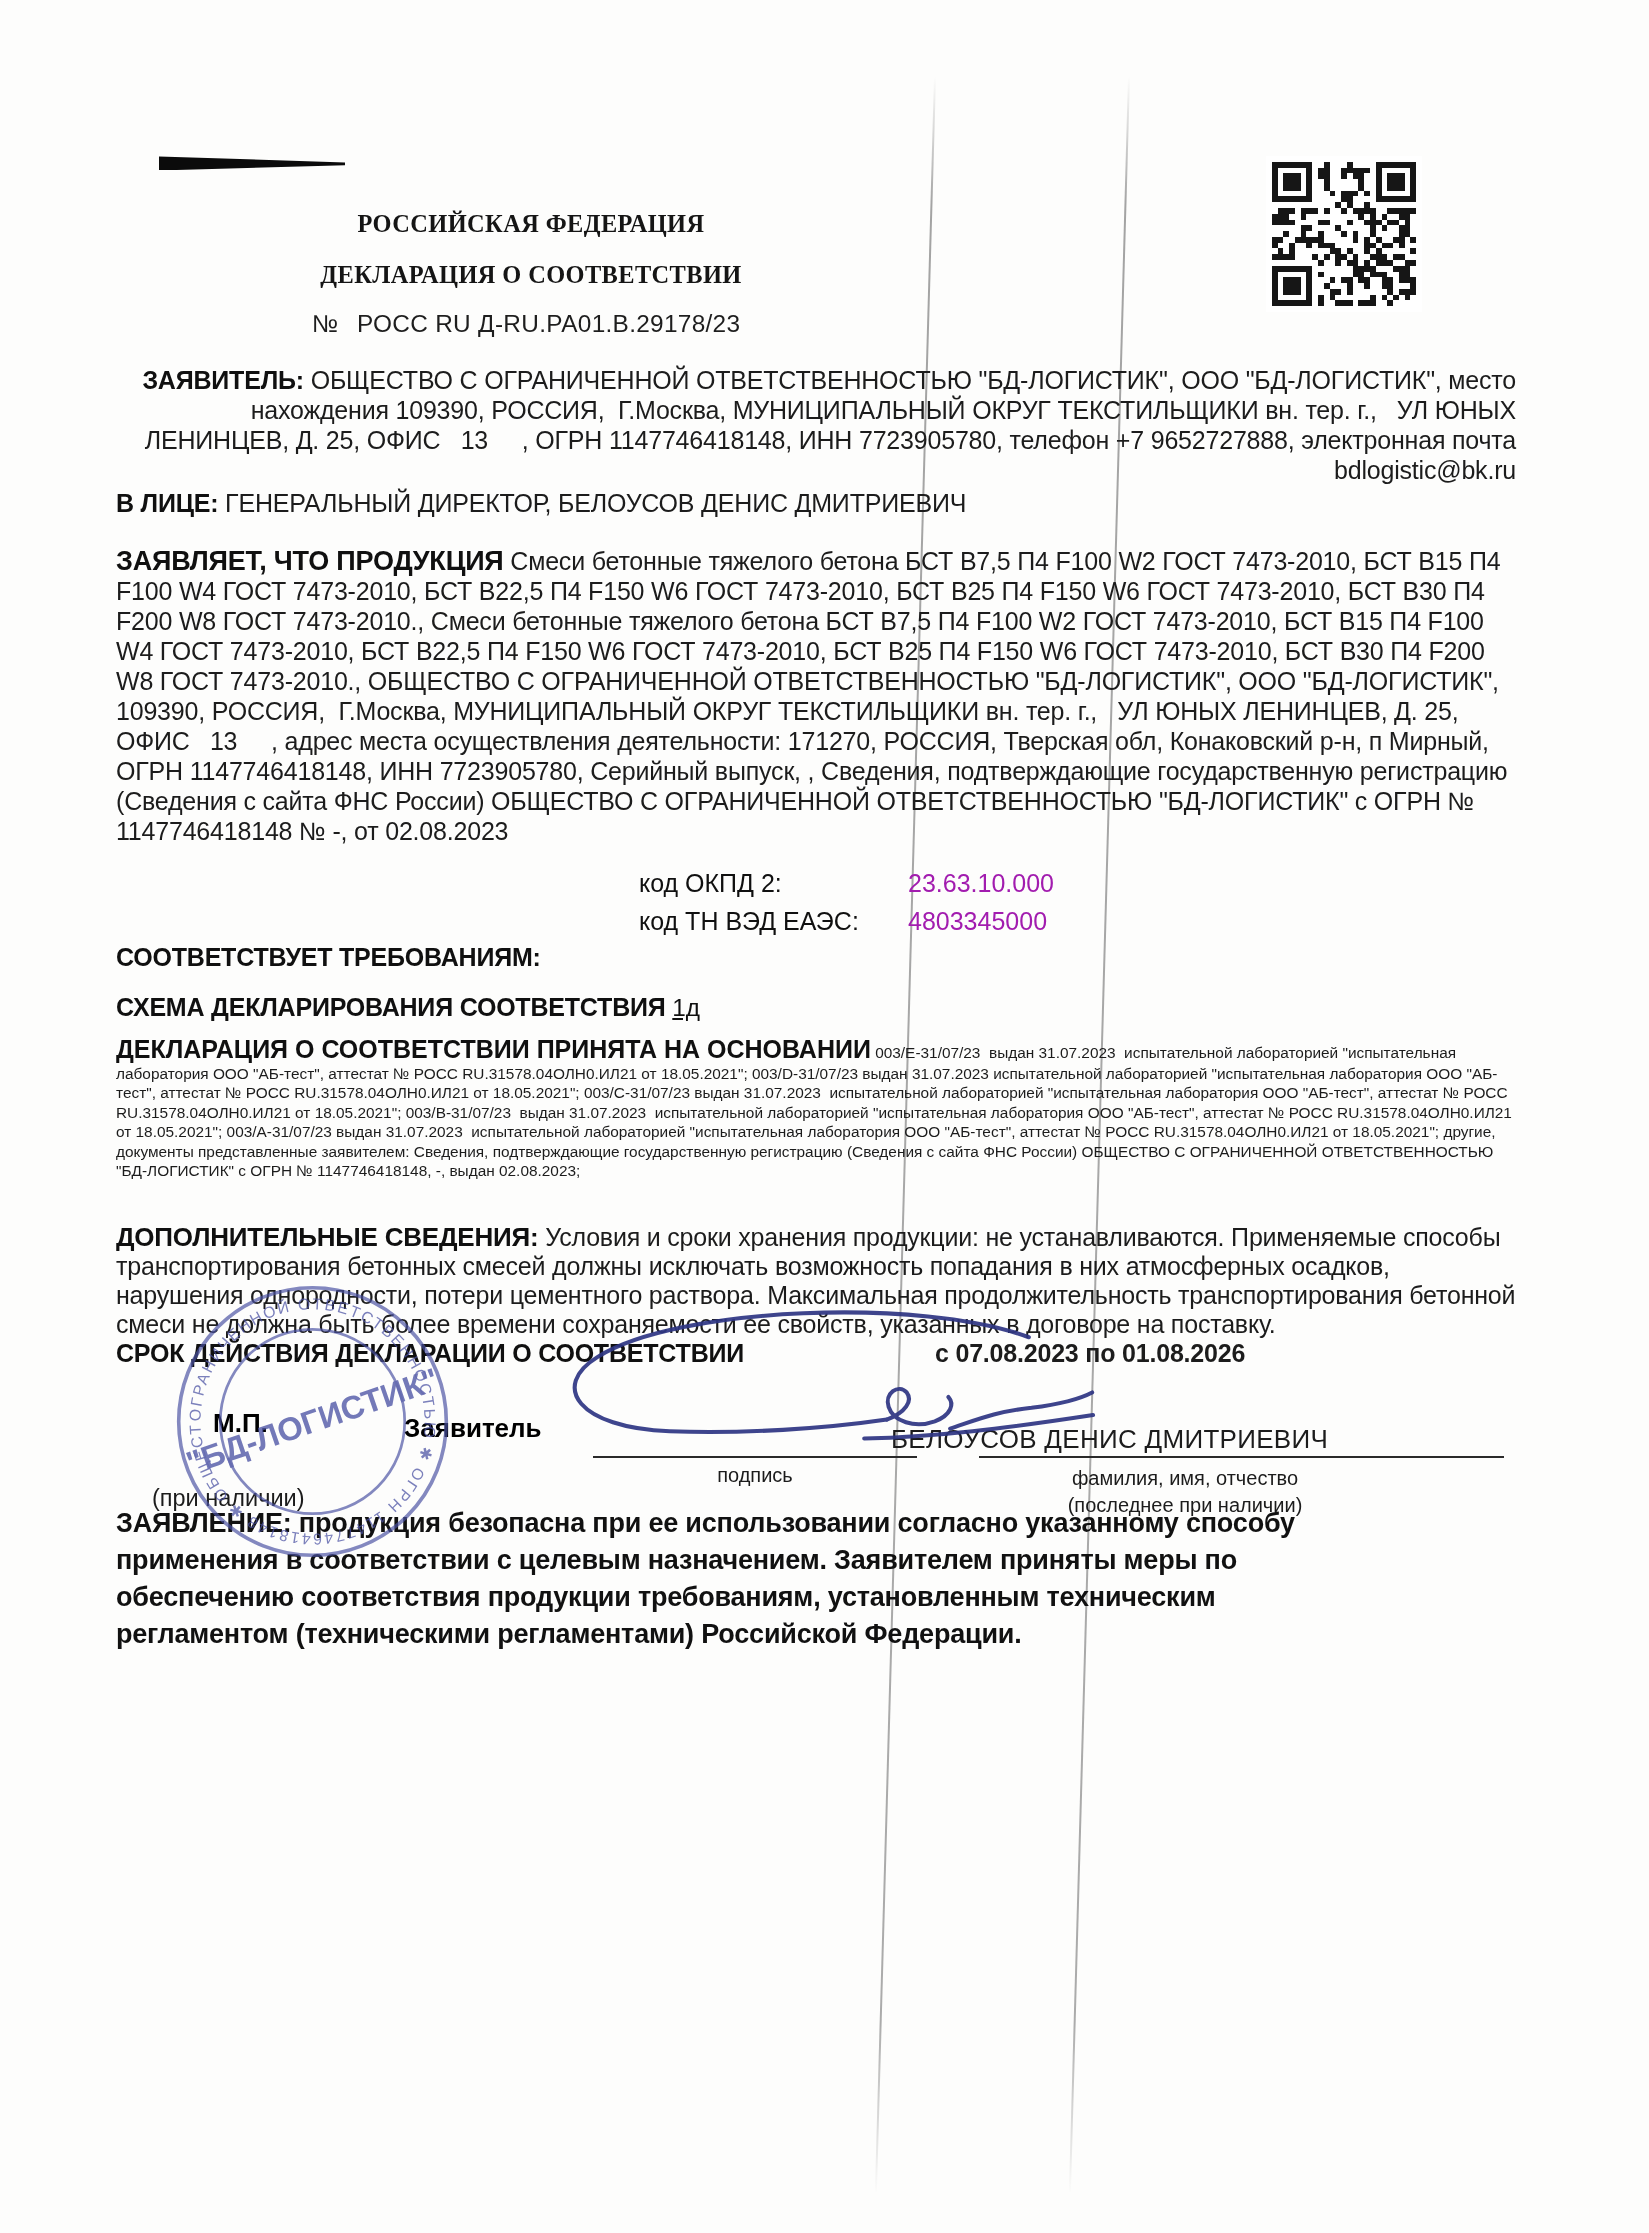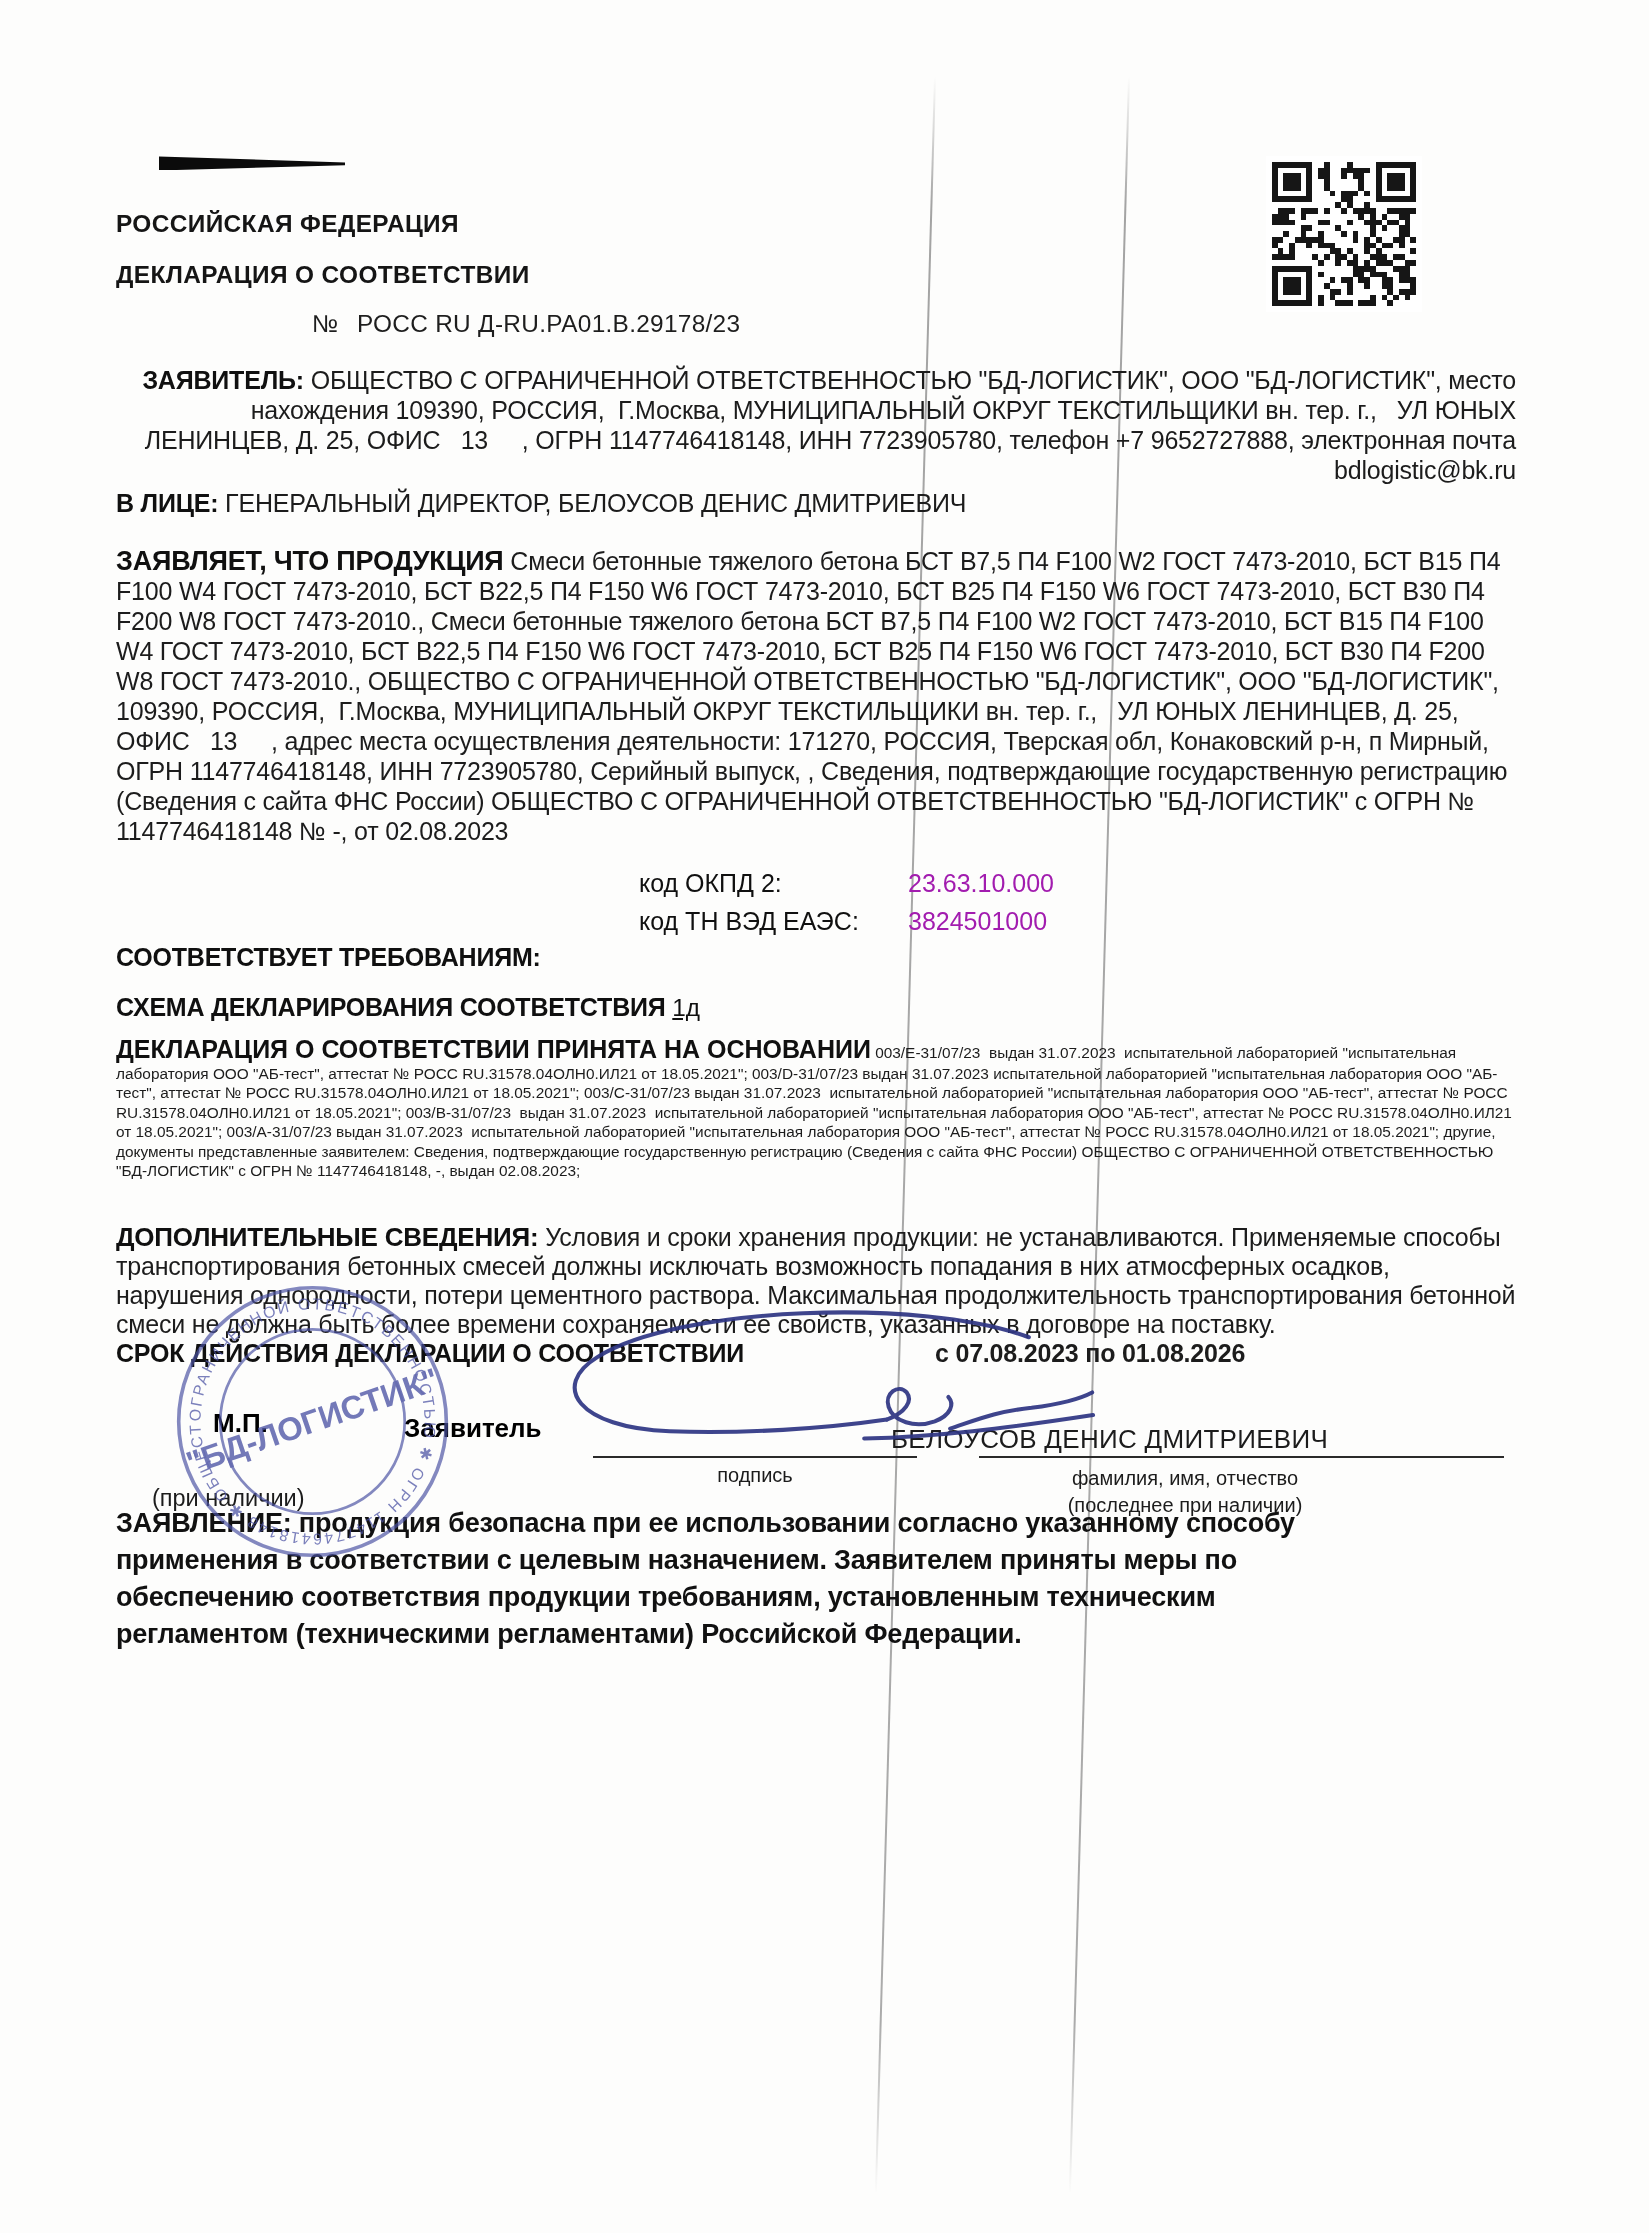--- a/index.html
+++ b/index.html
@@ -5,21 +5,21 @@
   html,body{margin:0;padding:0;background:#e8e8e8;}
   .page{position:relative;width:1649px;height:2233px;background:#fdfdfc;
         font-family:"Liberation Sans", sans-serif;color:#1b1b1b;overflow:hidden;}
   
   .scan-line{position:absolute;top:77px;width:1.8px;height:2117px;
      background:linear-gradient(to bottom,rgba(90,90,90,0) 0%,rgba(90,90,90,.55) 6%,rgba(90,90,90,.5) 92%,rgba(90,90,90,0) 100%);
      transform:rotate(1.6deg);transform-origin:top center;}
   .redaction{position:absolute;left:159px;top:155px;width:186px;height:15.4px;background:#0b0b0b;
      clip-path:polygon(0 10%,100% 48%,100% 66%,0 100%);}
   
-  .hdr-box{position:absolute;left:116px;width:798px;text-align:left;}
+  .hdr-box{position:absolute;left:132px;width:798px;text-align:center;font-family:Liberation Serif, serif;}
   .hdr{font-weight:bold;font-size:24.4px;letter-spacing:0.4px;color:#151515;}
   .num-line{position:absolute;left:116px;top:310px;width:814px;font-size:24.4px;color:#1e1e1e;}
   .num-sign{position:absolute;left:196px;top:0;}
   .num-val{position:absolute;left:241px;top:0;letter-spacing:0.3px;}
   
   .qr{position:absolute;left:1266px;top:156px;width:156px;height:156px;background:#fff;}
   .qr svg{width:100%;height:100%;}
   
   .para{position:absolute;left:116px;width:1400px;font-size:25px;line-height:30px;
         white-space:pre-wrap;color:#1c1c1c;letter-spacing:-0.2px;}
@@ -268,21 +268,21 @@
   <div class="para" style="top:488px;"><span class="b">В ЛИЦЕ:</span><span> ГЕНЕРАЛЬНЫЙ ДИРЕКТОР, БЕЛОУСОВ ДЕНИС ДМИТРИЕВИЧ</span></div>
 
   <div class="para" style="top:546px;"><span class="b" style="font-size:27px;">ЗАЯВЛЯЕТ, ЧТО ПРОДУКЦИЯ</span><span> Смеси бетонные тяжелого бетона БСТ В7,5 П4 F100 W2 ГОСТ 7473-2010, БСТ В15 П4 F100 W4 ГОСТ 7473-2010, БСТ В22,5 П4 F150 W6 ГОСТ 7473-2010, БСТ В25 П4 F150 W6 ГОСТ 7473-2010, БСТ В30 П4 F200 W8 ГОСТ 7473-2010., Смеси бетонные тяжелого бетона БСТ В7,5 П4 F100 W2 ГОСТ 7473-2010, БСТ В15 П4 F100 W4 ГОСТ 7473-2010, БСТ В22,5 П4 F150 W6 ГОСТ 7473-2010, БСТ В25 П4 F150 W6 ГОСТ 7473-2010, БСТ В30 П4 F200 W8 ГОСТ 7473-2010., ОБЩЕСТВО С ОГРАНИЧЕННОЙ ОТВЕТСТВЕННОСТЬЮ "БД-ЛОГИСТИК", ООО "БД-ЛОГИСТИК", 109390, РОССИЯ,  Г.Москва, МУНИЦИПАЛЬНЫЙ ОКРУГ ТЕКСТИЛЬЩИКИ вн. тер. г.,   УЛ ЮНЫХ ЛЕНИНЦЕВ, Д. 25, ОФИС   13     , адрес места осуществления деятельности: 171270, РОССИЯ, Тверская обл, Конаковский р-н, п Мирный, ОГРН 1147746418148, ИНН 7723905780, Серийный выпуск, , Сведения, подтверждающие государственную регистрацию (Сведения с сайта ФНС России) ОБЩЕСТВО С ОГРАНИЧЕННОЙ ОТВЕТСТВЕННОСТЬЮ "БД-ЛОГИСТИК" с ОГРН № 1147746418148 № -, от 02.08.2023</span></div>
 
   <div class="codes-row" style="top:869px;">
     <span class="codes-label">код ОКПД 2:</span>
     <span class="codes-value">23.63.10.000</span>
   </div>
   <div class="codes-row" style="top:907px;">
     <span class="codes-label">код ТН ВЭД ЕАЭС:</span>
-    <span class="codes-value">3824501000</span>
+    <span class="codes-value">4803345000</span>
   </div>
 
   <div class="heading-line" style="top:943px;">СООТВЕТСТВУЕТ ТРЕБОВАНИЯМ:</div>
 
   <div class="heading-line" style="top:993px;">
     <span>СХЕМА ДЕКЛАРИРОВАНИЯ СООТВЕТСТВИЯ</span>
     <span style="font-weight:normal;font-size:24.4px;text-decoration:underline;">1д</span>
   </div>
 
   <div class="para small-print" style="top:1034px;"><span class="b" style="font-size:25px;line-height:30px;">ДЕКЛАРАЦИЯ О СООТВЕТСТВИИ ПРИНЯТА НА ОСНОВАНИИ</span><span> 003/E-31/07/23  выдан 31.07.2023  испытательной лабораторией "испытательная лаборатория ООО "АБ-тест", аттестат № РОСС RU.31578.04ОЛН0.ИЛ21 от 18.05.2021"; 003/D-31/07/23 выдан 31.07.2023 испытательной лабораторией "испытательная лаборатория ООО "АБ-тест", аттестат № РОСС RU.31578.04ОЛН0.ИЛ21 от 18.05.2021"; 003/C-31/07/23 выдан 31.07.2023  испытательной лабораторией "испытательная лаборатория ООО "АБ-тест", аттестат № РОСС RU.31578.04ОЛН0.ИЛ21 от 18.05.2021"; 003/B-31/07/23  выдан 31.07.2023  испытательной лабораторией "испытательная лаборатория ООО "АБ-тест", аттестат № РОСС RU.31578.04ОЛН0.ИЛ21 от 18.05.2021"; 003/A-31/07/23 выдан 31.07.2023  испытательной лабораторией "испытательная лаборатория ООО "АБ-тест", аттестат № РОСС RU.31578.04ОЛН0.ИЛ21 от 18.05.2021"; другие, документы представленные заявителем: Сведения, подтверждающие государственную регистрацию (Сведения с сайта ФНС России) ОБЩЕСТВО С ОГРАНИЧЕННОЙ ОТВЕТСТВЕННОСТЬЮ "БД-ЛОГИСТИК" с ОГРН № 1147746418148, -, выдан 02.08.2023;</span></div>

